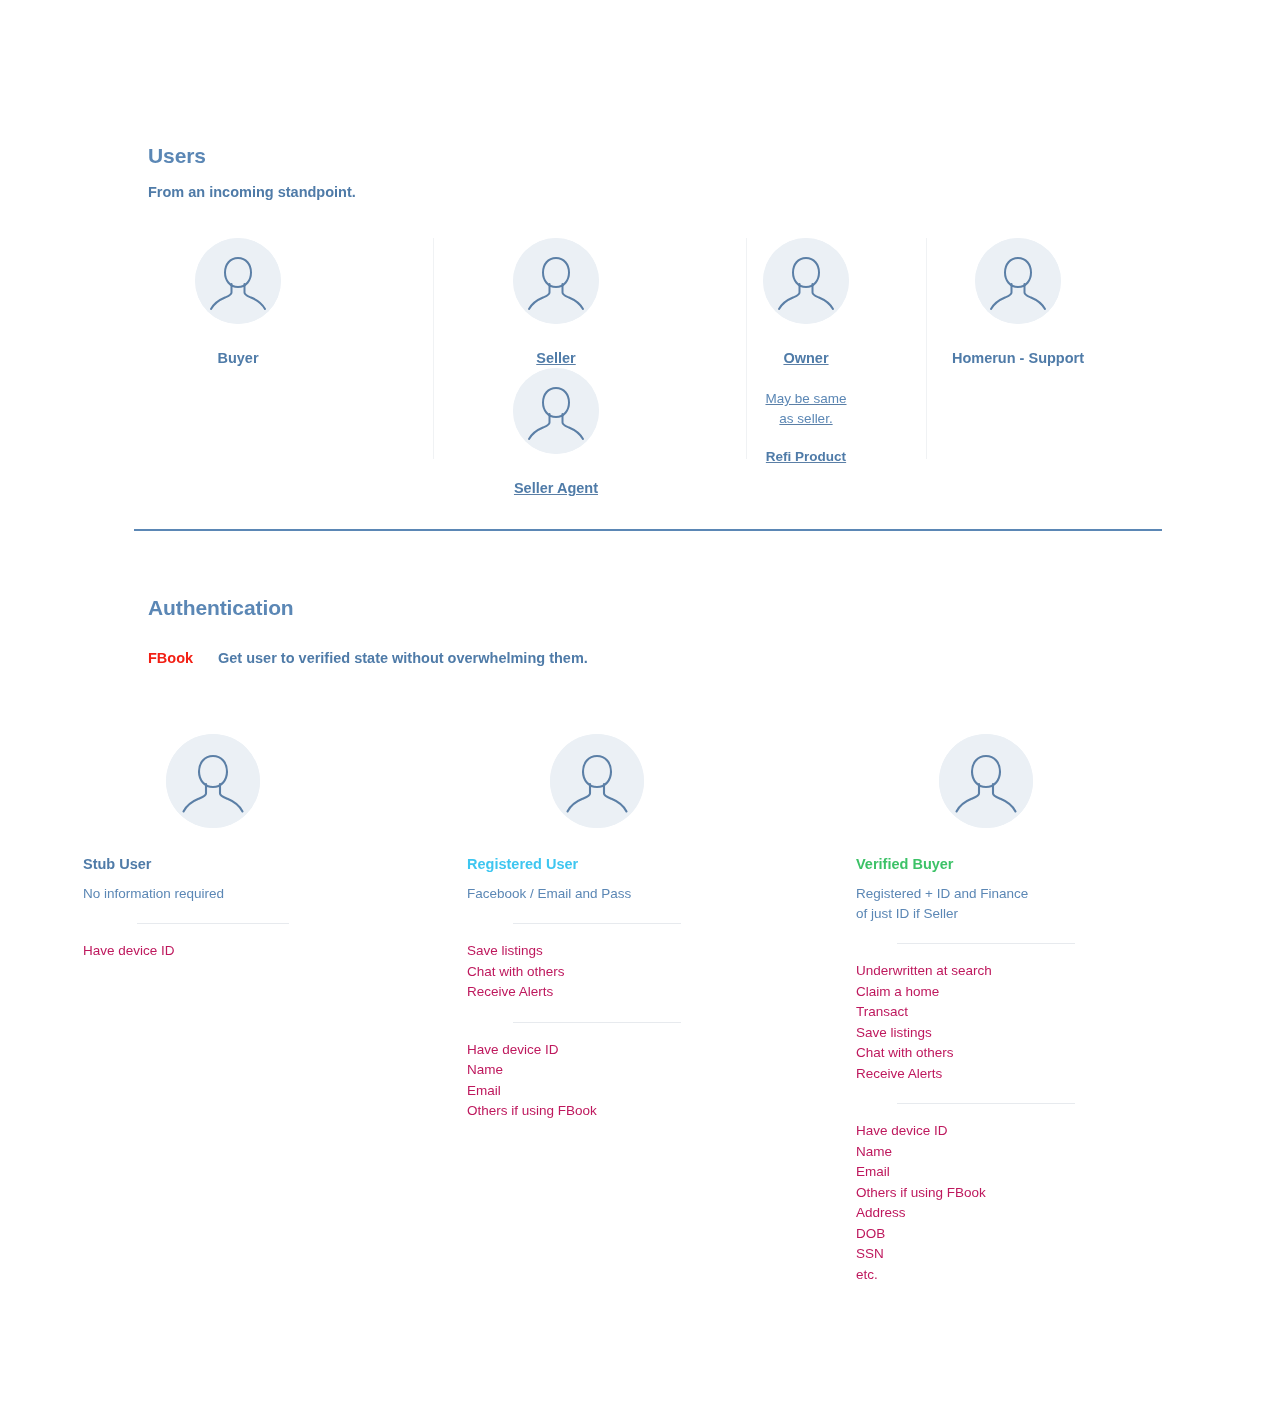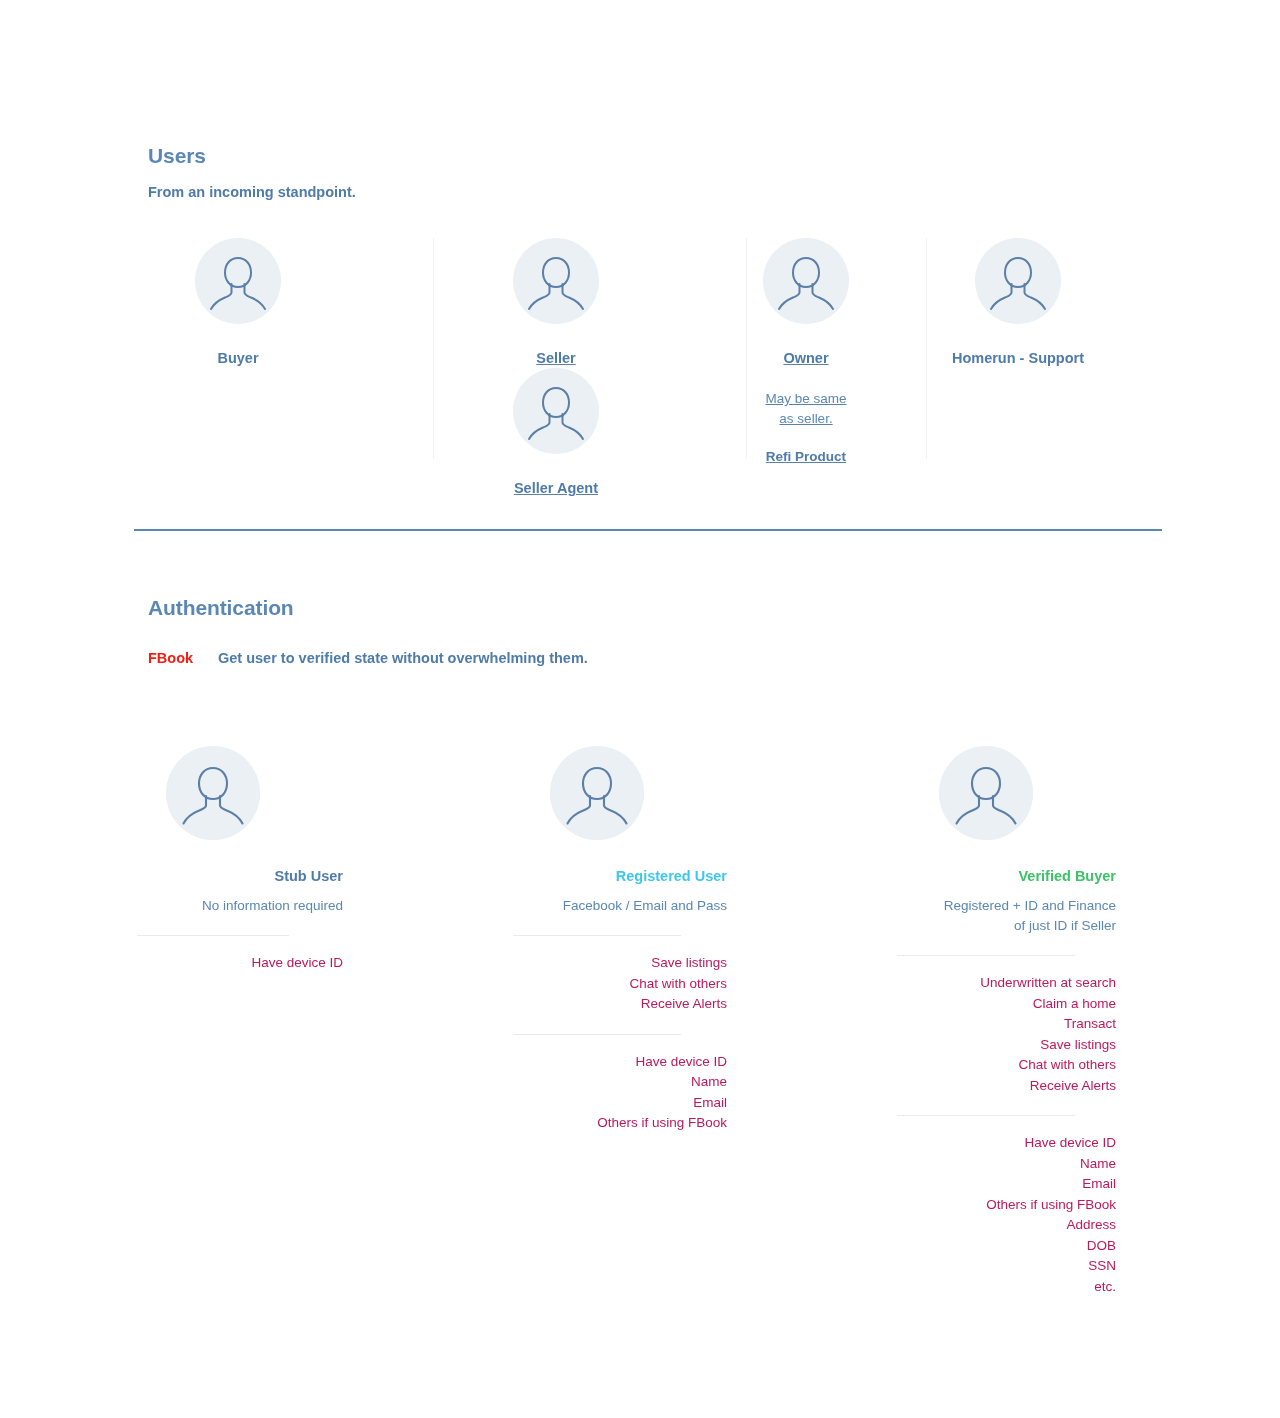--- a/index.html
+++ b/index.html
@@ -155,23 +155,23 @@
   
   .flow {
     position: absolute;
     left: 0px;
     top: 730px;
     width: 1280px;
     height: 560px;
   }
   .flow-col {
     position: absolute;
-    top: 16px;
+    top: 4px;
     width: 260px;
-    text-align: right;
+    text-align: left;
   }
   .flow-col.c1 { left: 83px; }
   .flow-col.c2 { left: 467px; }
   .flow-col.c3 { left: 856px; }
 
   .flow-avatar-wrap {
     display: flex;
     justify-content: center;
   }
   .flow-avatar {

